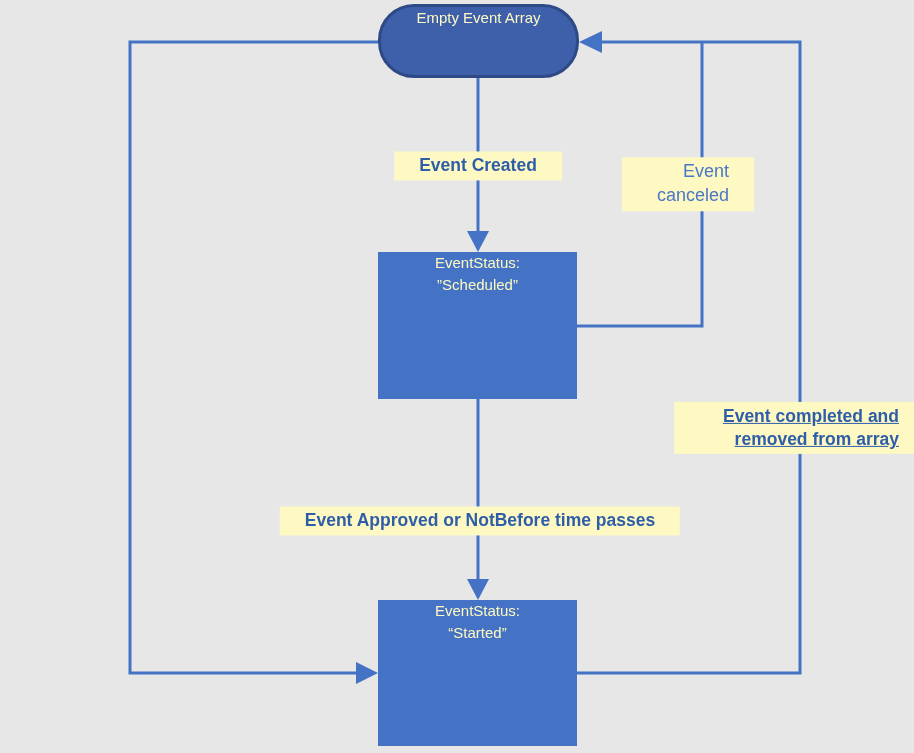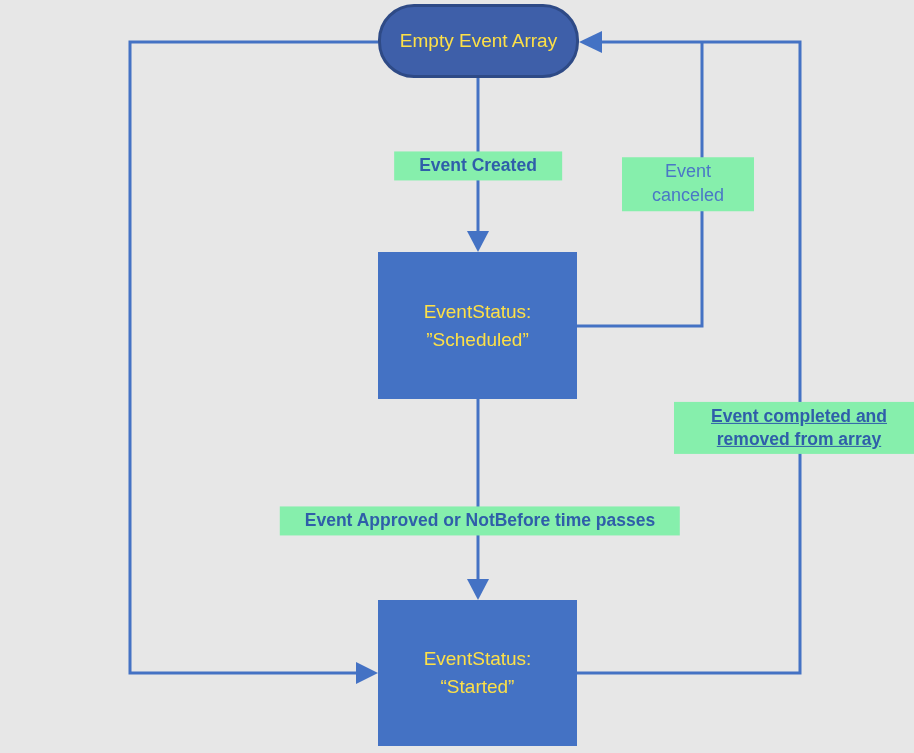--- a/index.html
+++ b/index.html
@@ -26,48 +26,48 @@
   }
   .arrowhead {
     fill: #4472C4;
     stroke: none;
   }
   .node {
     position: absolute;
     display: flex;
     flex-direction: column;
     align-items: center;
-    justify-content: center;
+    justify-content: flex-start;
     text-align: center;
-    color: #fde047;
-    font-size: 19px;
+    color: #fef9c3;
+    font-size: 15px;
     line-height: 1.45;
   }
   .node-terminator {
     left: 378px; top: 4px;
     width: 195px; height: 68px;
     background: #3E5FA9;
     border: 3px solid #2E4A86;
     border-radius: 36px;
   }
   .node-rect {
     left: 378px;
     width: 199px;
     background: #4472C4;
   }
   .node-scheduled { top: 252px; height: 147px; }
   .node-started  { top: 600px; height: 146px; }
   .edge-label {
     position: absolute;
     transform: translate(-50%, -50%);
-    background: #86efac;
+    background: #fef9c3;
     color: #4A77C6;
     font-size: 18px;
     line-height: 1.32;
-    text-align: center;
+    text-align: right;
     padding: 3px 25px;
   }
   .edge-label.bold {
     font-weight: bold;
     color: #2F5EA9;
     font-size: 17.5px;
   }
   .lbl-event-created   { left: 478px; top: 166px; white-space: nowrap; }
   .lbl-event-canceled  { left: 688px; top: 184px; width: 82px; }
   .lbl-hardware        { left: 133px; top: 357px; width: 232px; }

